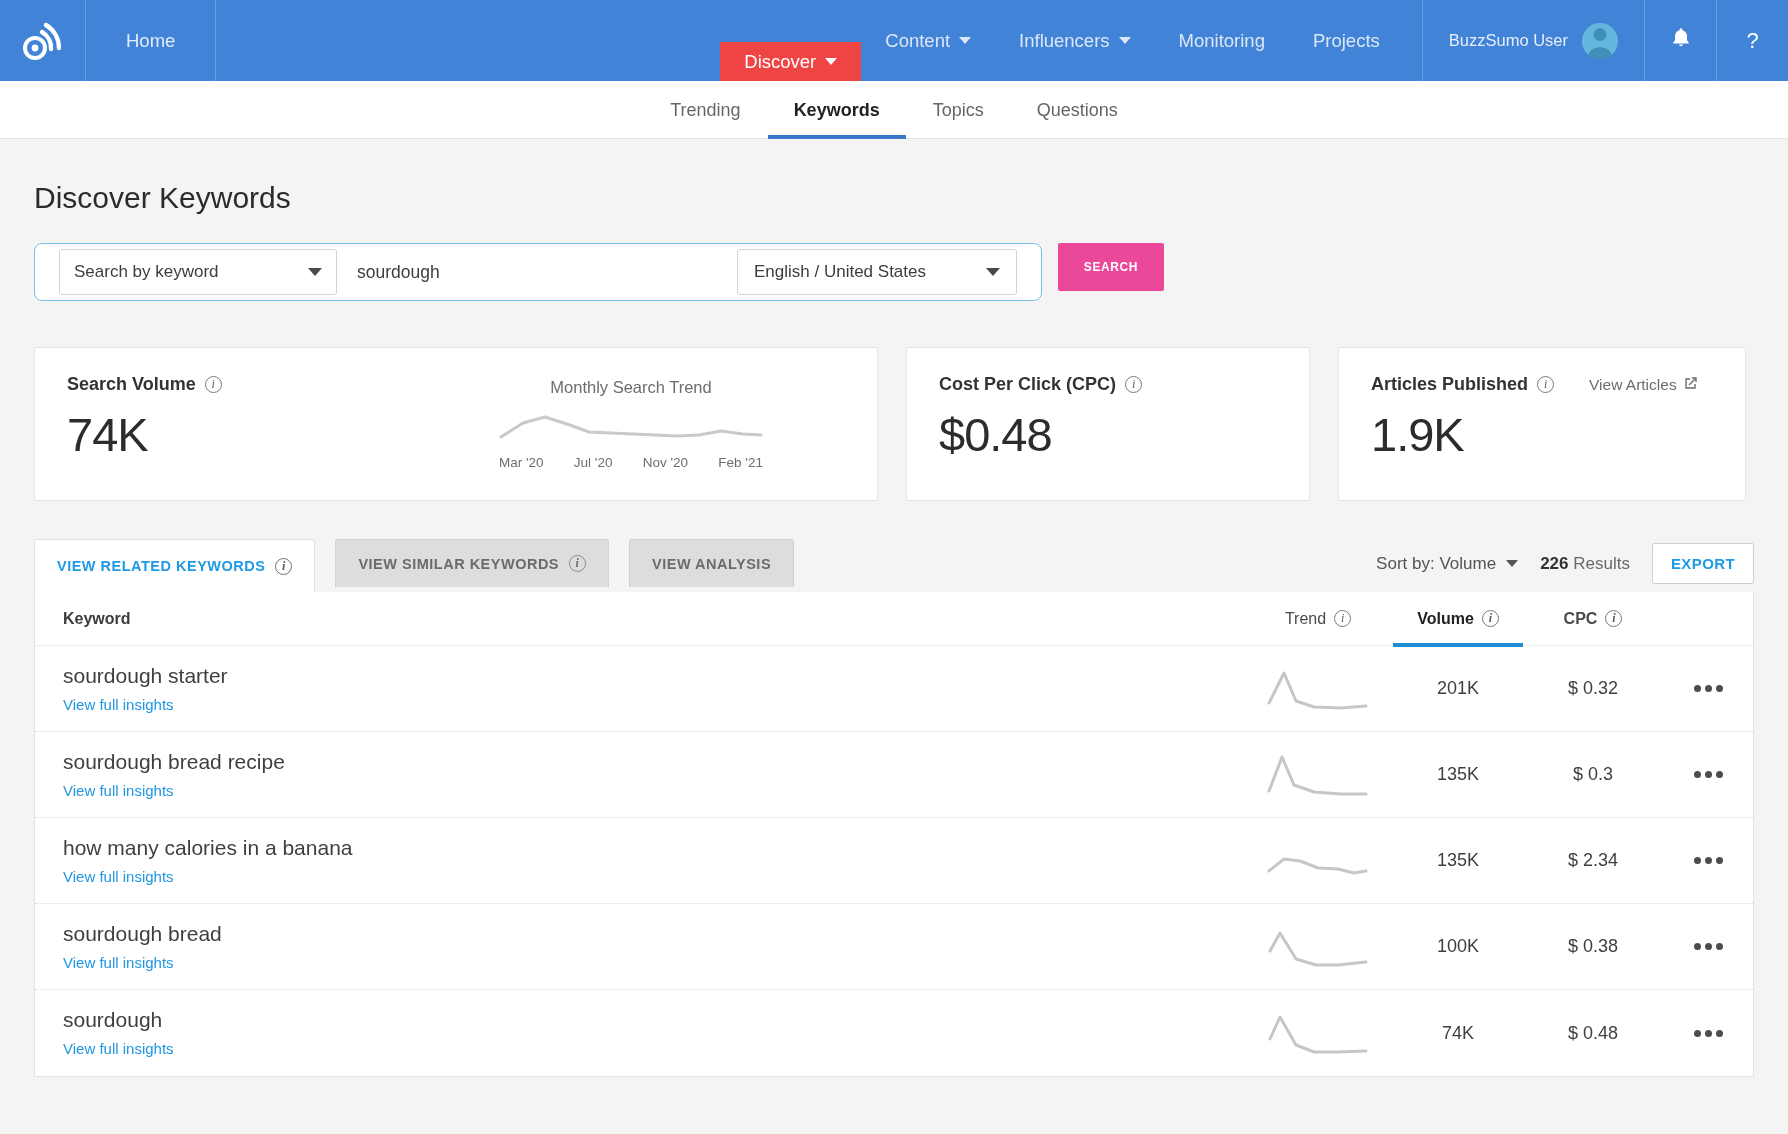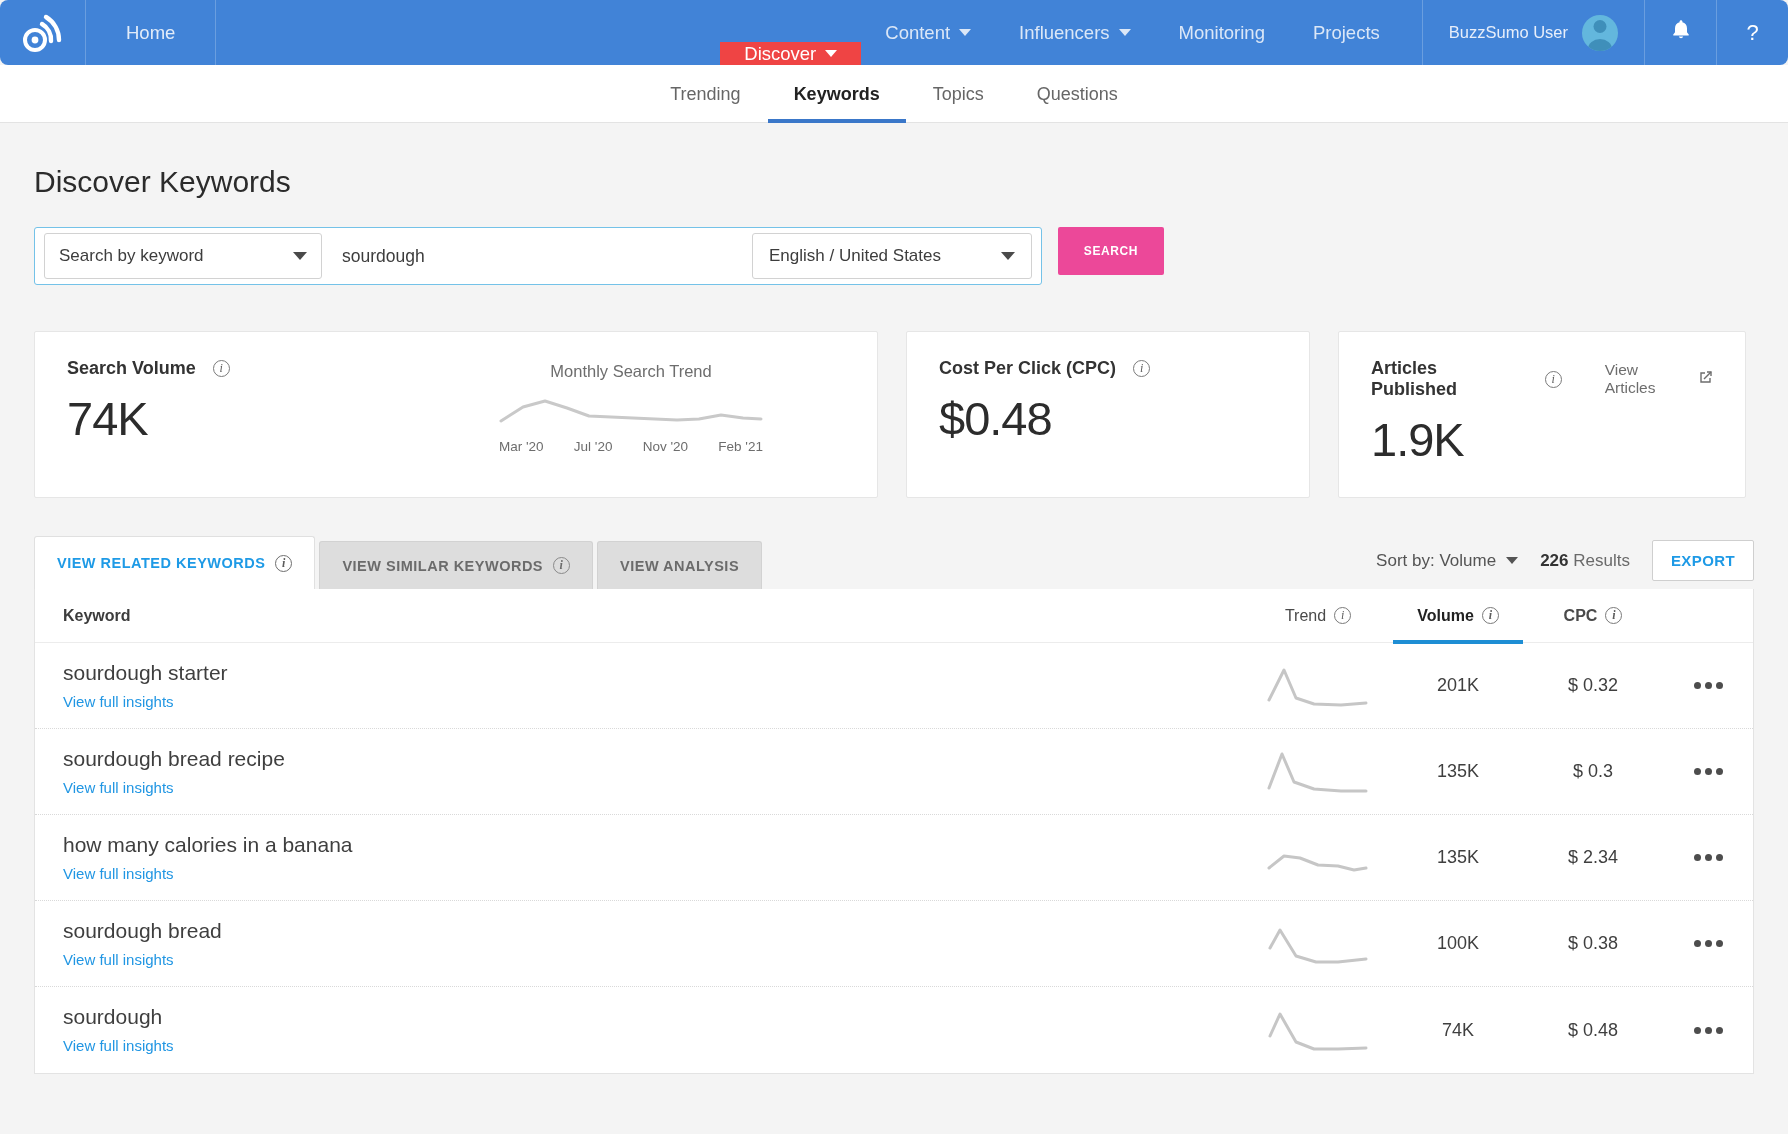--- a/index.html
+++ b/index.html
@@ -5,27 +5,26 @@
   * { box-sizing: border-box; margin: 0; padding: 0; }
   html, body {
     width: 1788px; height: 1134px;
     font-family: "Liberation Sans", sans-serif;
     background: #f4f4f4;
     overflow: hidden;
   }
 
   
   .topnav {
-    height: 65px;
+    height: 81px;
     background: #4183d7;
     display: flex;
     align-items: stretch;
     color: #ffffff;
     position: relative;
-    border-radius: 8px;
   }
   .logo-cell {
     width: 86px;
     display: flex; align-items: center; justify-content: center;
     border-right: 1px solid rgba(255,255,255,0.22);
   }
   .logo-cell svg { display:block; }
   .nav-home {
     display: flex; align-items: center;
     padding: 0 40px;
@@ -102,24 +101,24 @@
 
   
   .page { padding: 42px 34px 0 34px; }
   .page-title { font-size: 30px; color: #2b2b2b; margin-bottom: 28px; }
 
   
   .searchrow { display: flex; align-items: flex-start; gap: 16px; }
   .searchbox {
     width: 1008px; height: 58px;
     border: 1px solid #74c2e8;
-    border-radius: 3px;
+    border-radius: 8px;
     background: #ffffff;
     display: flex; align-items: center;
-    padding: 0 9px;
+    padding: 0 24px;
   }
   .sel-kind {
     width: 278px; height: 46px;
     border: 1px solid #d2d2d2; border-radius: 3px;
     display: flex; align-items: center; justify-content: space-between;
     padding: 0 14px;
     font-size: 17px; color: #3d3d3d;
     background: #fff;
   }
   .kw-input {
@@ -156,21 +155,21 @@
   .cards { display: flex; gap: 28px; margin-top: 46px; }
   .card {
     background: #ffffff;
     border: 1px solid #e6e6e6;
     border-radius: 2px;
     padding: 26px 32px 30px 32px;
   }
   .card-vol { width: 844px; display: flex; align-items: flex-start; }
   .card-cpc { width: 404px; }
   .card-art { width: 408px; }
-  .card-head { display: flex; align-items: center; gap: 17px; }
+  .card-head { display: flex; align-items: center; gap: 9px; }
   .card-label { font-size: 18px; font-weight: bold; color: #333333; }
   .info {
     width: 17px; height: 17px; border-radius: 50%;
     border: 1.4px solid #7a7a7a; color: #5c5c5c;
     font-size: 12px; font-style: italic;
     display: inline-flex; align-items: center; justify-content: center;
     font-family: "Liberation Serif", serif;
     flex: 0 0 auto;
   }
   .card-value { font-size: 47px; color: #2c2c2c; margin-top: 12px; letter-spacing: -1px; }
@@ -181,21 +180,21 @@
   .view-articles {
     display: inline-flex; align-items: center; gap: 7px;
     font-size: 15.5px; color: #6d6d6d; margin-left: 26px;
   }
 
   
   .tabsrow {
     display: flex; align-items: flex-end; justify-content: space-between;
     margin-top: 38px;
   }
-  .tabs { display: flex; align-items: flex-end; gap: 4px; }
+  .tabs { display: flex; align-items: flex-start; gap: 20px; }
   .tab {
     height: 48px;
     display: flex; align-items: center; gap: 10px;
     padding: 0 22px;
     font-size: 14.5px; font-weight: bold; letter-spacing: .5px;
     background: #dddddd; color: #6b6b6b;
     border: 1px solid #d2d2d2; border-bottom: none;
     border-radius: 3px 3px 0 0;
   }
   .tab.active {

